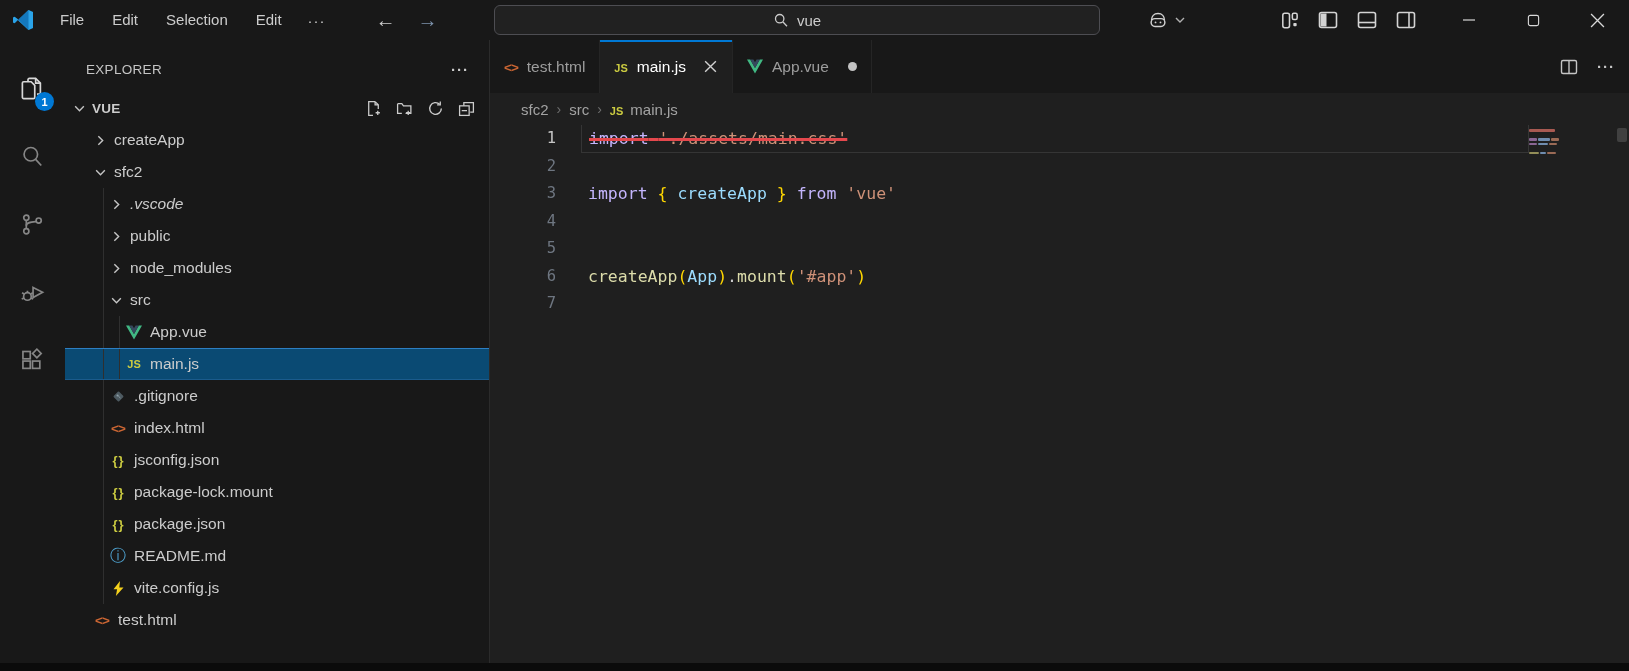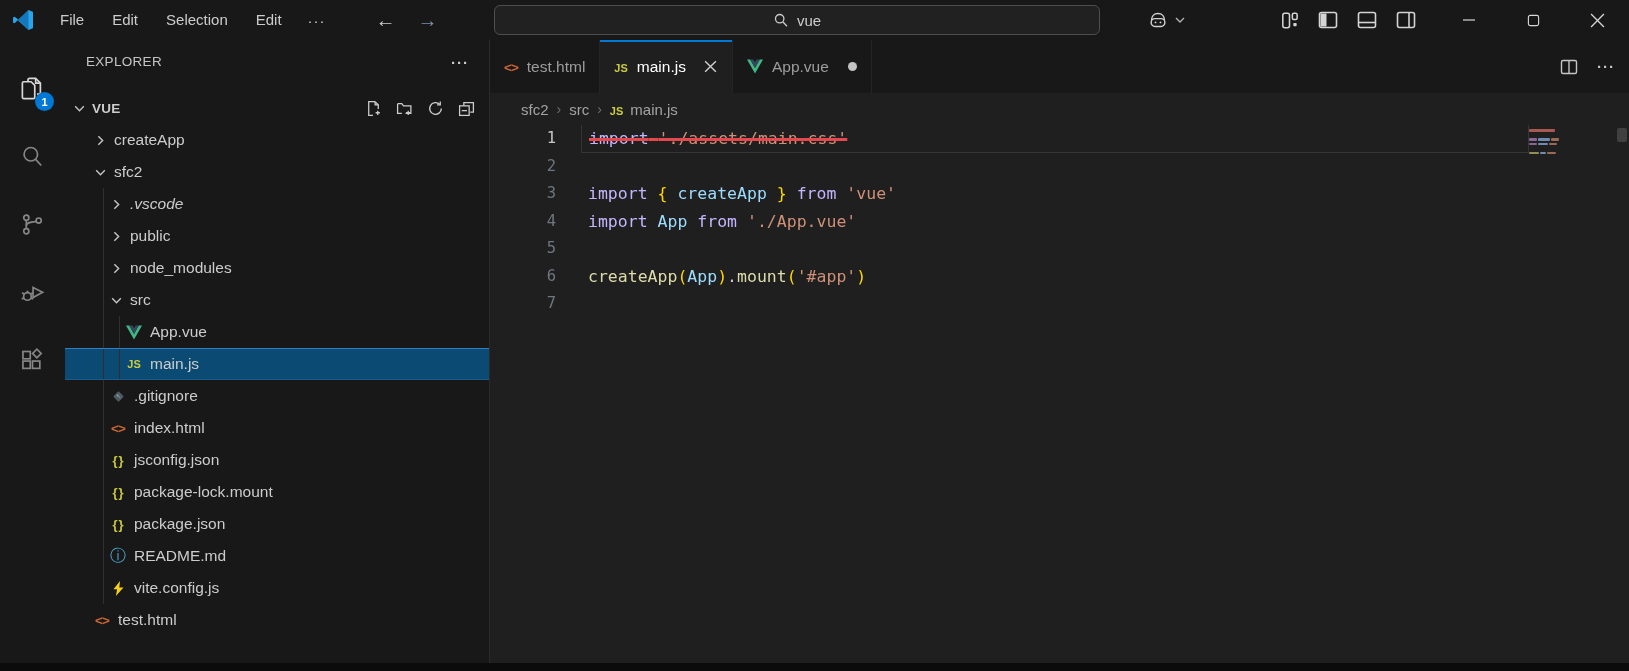--- a/index.html
+++ b/index.html
@@ -23,21 +23,21 @@
   .win-btn { width:64px; height:40px; display:flex; align-items:center; justify-content:center; color:#d8d8d8; }
 
   
   .main { position:absolute; top:40px; left:0; right:0; bottom:8px; display:flex; }
   .activitybar { width:65px; background:#181818; display:flex; flex-direction:column; align-items:center; padding-top:14px; }
   .ab-item { position:relative; width:65px; height:68px; display:flex; align-items:center; justify-content:center; color:#868686; }
   .ab-item.active { color:#d7d7d7; }
   .ab-badge { position:absolute; right:11px; bottom:11px; min-width:19px; height:19px; border-radius:10px; background:#0078d4; color:#fff; font-size:11px; font-weight:bold; display:flex; align-items:center; justify-content:center; }
 
   .sidebar { width:425px; background:#181818; border-right:1px solid #2b2b2b; color:#cccccc; position:relative; }
-  .sb-header { height:44px; display:flex; justify-content:space-between; padding:14px 20px 0 21px; }
+  .sb-header { height:44px; display:flex; align-items:center; justify-content:space-between; padding:14px 20px 0 21px; }
   .sb-title { font-size:13.5px; color:#c5c5c5; letter-spacing:.3px; }
   .sb-more { color:#cccccc; font-weight:bold; letter-spacing:1px; font-size:15px; }
   .section-row { height:32px; margin-top:8px; display:flex; align-items:center; padding:0 14px 0 6px; }
   .section-label { font-weight:bold; font-size:13.5px; margin-left:4px; letter-spacing:.3px; flex:1; }
   .section-actions { display:flex; gap:14px; color:#cccccc; align-items:center; }
   .tree { position:relative; }
   .tree-row { position:relative; height:32px; display:flex; align-items:center; font-size:15.5px; color:#cccccc; white-space:nowrap; }
   .tree-row.selected { background:#0a4a73; border-top:1px solid #2d7ec2; border-bottom:1px solid #1a5b8c; }
   .tree-chevron { width:17px; display:flex; justify-content:center; color:#c5c5c5; flex:none; }
   .tree-ico { width:20px; display:flex; justify-content:center; align-items:center; flex:none; margin-right:6px; }
@@ -476,21 +476,20 @@
           <div class="code-line">
             <span class="code-ln">2</span>
             <span class="code-content"><span></span></span>
           </div>
           <div class="code-line">
             <span class="code-ln">3</span>
             <span class="code-content"><span><span class="tok-kw">import</span><span class="tok-pln"> </span><span class="tok-br">{</span><span class="tok-ident"> createApp </span><span class="tok-br">}</span><span class="tok-pln"> </span><span class="tok-kw">from</span><span class="tok-pln"> </span><span class="tok-str">'vue'</span></span></span>
           </div>
           <div class="code-line">
             <span class="code-ln">4</span>
-            <span class="code-content"><span><span class="tok-kw">import</span><span class="tok-pln"> </span><span class="tok-ident">App</span><span class="tok-pln"> </span><span class="tok-kw">from</span><span class="tok-pln"> </span><span class="tok-str">'./App.vue'</span></span></span>
           </div>
           <div class="code-line">
             <span class="code-ln">5</span>
             <span class="code-content"><span></span></span>
           </div>
           <div class="code-line">
             <span class="code-ln">6</span>
             <span class="code-content"><span><span class="tok-fn">createApp</span><span class="tok-br">(</span><span class="tok-ident">App</span><span class="tok-br">)</span><span class="tok-pun">.</span><span class="tok-fn">mount</span><span class="tok-br">(</span><span class="tok-str">'#app'</span><span class="tok-br">)</span></span></span>
           </div>
           <div class="code-line">

